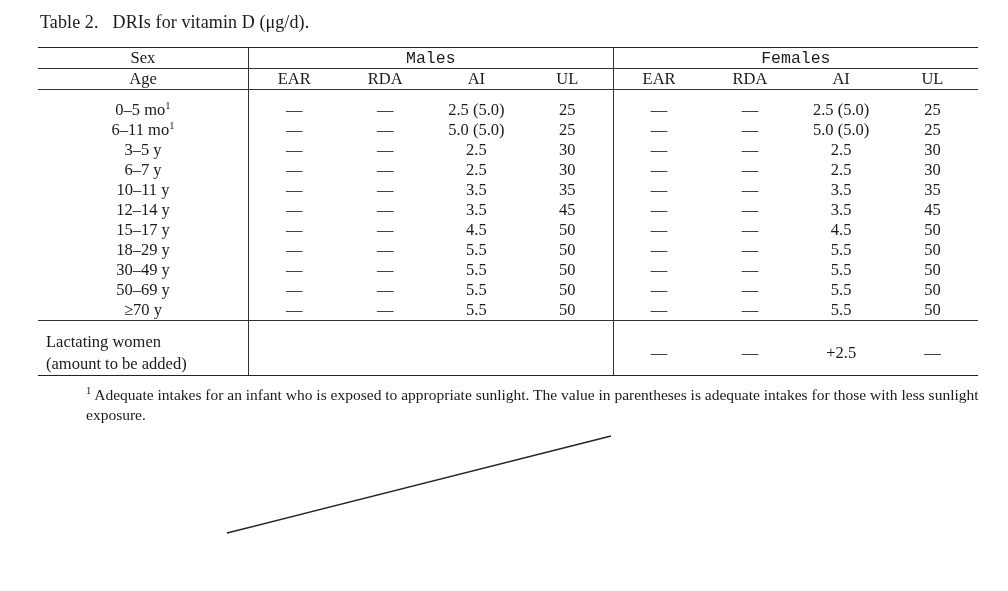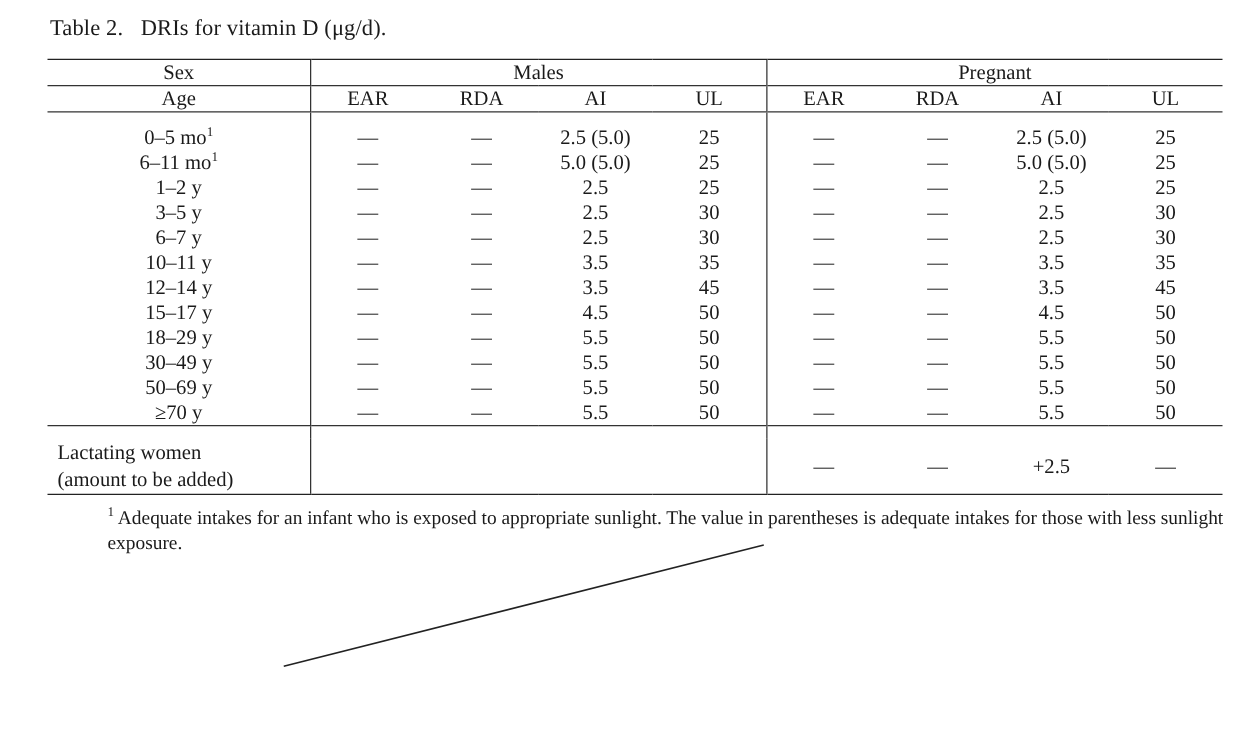--- a/index.html
+++ b/index.html
@@ -45,20 +45,21 @@
   .rule-thin td { border-top: 1px solid #333; }
   .rule-bottom td { border-bottom: 1.6px solid #222; }
 
   .hdr-sex, .hdr-age {
     text-align: center;
     padding: 11px 0 11px 0;
   }
   .hdr-group {
     text-align: center;
     padding: 11px 0;
+    font-family: Liberation Mono, monospace;
   }
   .sep-left { border-left: 1px solid #333; }
 
   .col-age { width: 210px; }
   .col-num { width: 91px; }
 
   .subhdr td { padding: 9px 0; text-align: center; }
 
   .data td {
     text-align: center;
@@ -119,21 +120,21 @@
         <col class="col-num">
       <col class="col-num">
         <col class="col-num">
         <col class="col-num">
         <col class="col-num">
     </colgroup>
     <tbody>
       <tr class="rule-top">
         <td class="hdr-sex">Sex</td>
         <td class="hdr-group sep-left" colspan="4">Males</td>
-        <td class="hdr-group sep-left" colspan="4">Pregnant</td>
+        <td class="hdr-group sep-left" colspan="4">Females</td>
       </tr>
       <tr class="rule-thin subhdr">
         <td class="hdr-age">Age</td>
         <td class="sep-left">EAR</td>
         <td>RDA</td>
         <td>AI</td>
         <td>UL</td>
         <td class="sep-left">EAR</td>
         <td>RDA</td>
         <td>AI</td>
@@ -168,31 +169,20 @@
         <td class="sep-left dash">—</td>
         <td class="dash">—</td>
         <td>5.0 (5.0)</td>
         <td>25</td>
         <td class="sep-left dash">—</td>
         <td class="dash">—</td>
         <td>5.0 (5.0)</td>
         <td>25</td>
       </tr>
       <tr class="data">
-        <td class="age"><span>1–2 y</span><sup></sup></td>
-        <td class="sep-left dash">—</td>
-        <td class="dash">—</td>
-        <td>2.5</td>
-        <td>25</td>
-        <td class="sep-left dash">—</td>
-        <td class="dash">—</td>
-        <td>2.5</td>
-        <td>25</td>
-      </tr>
-      <tr class="data">
         <td class="age"><span>3–5 y</span><sup></sup></td>
         <td class="sep-left dash">—</td>
         <td class="dash">—</td>
         <td>2.5</td>
         <td>30</td>
         <td class="sep-left dash">—</td>
         <td class="dash">—</td>
         <td>2.5</td>
         <td>30</td>
       </tr>

